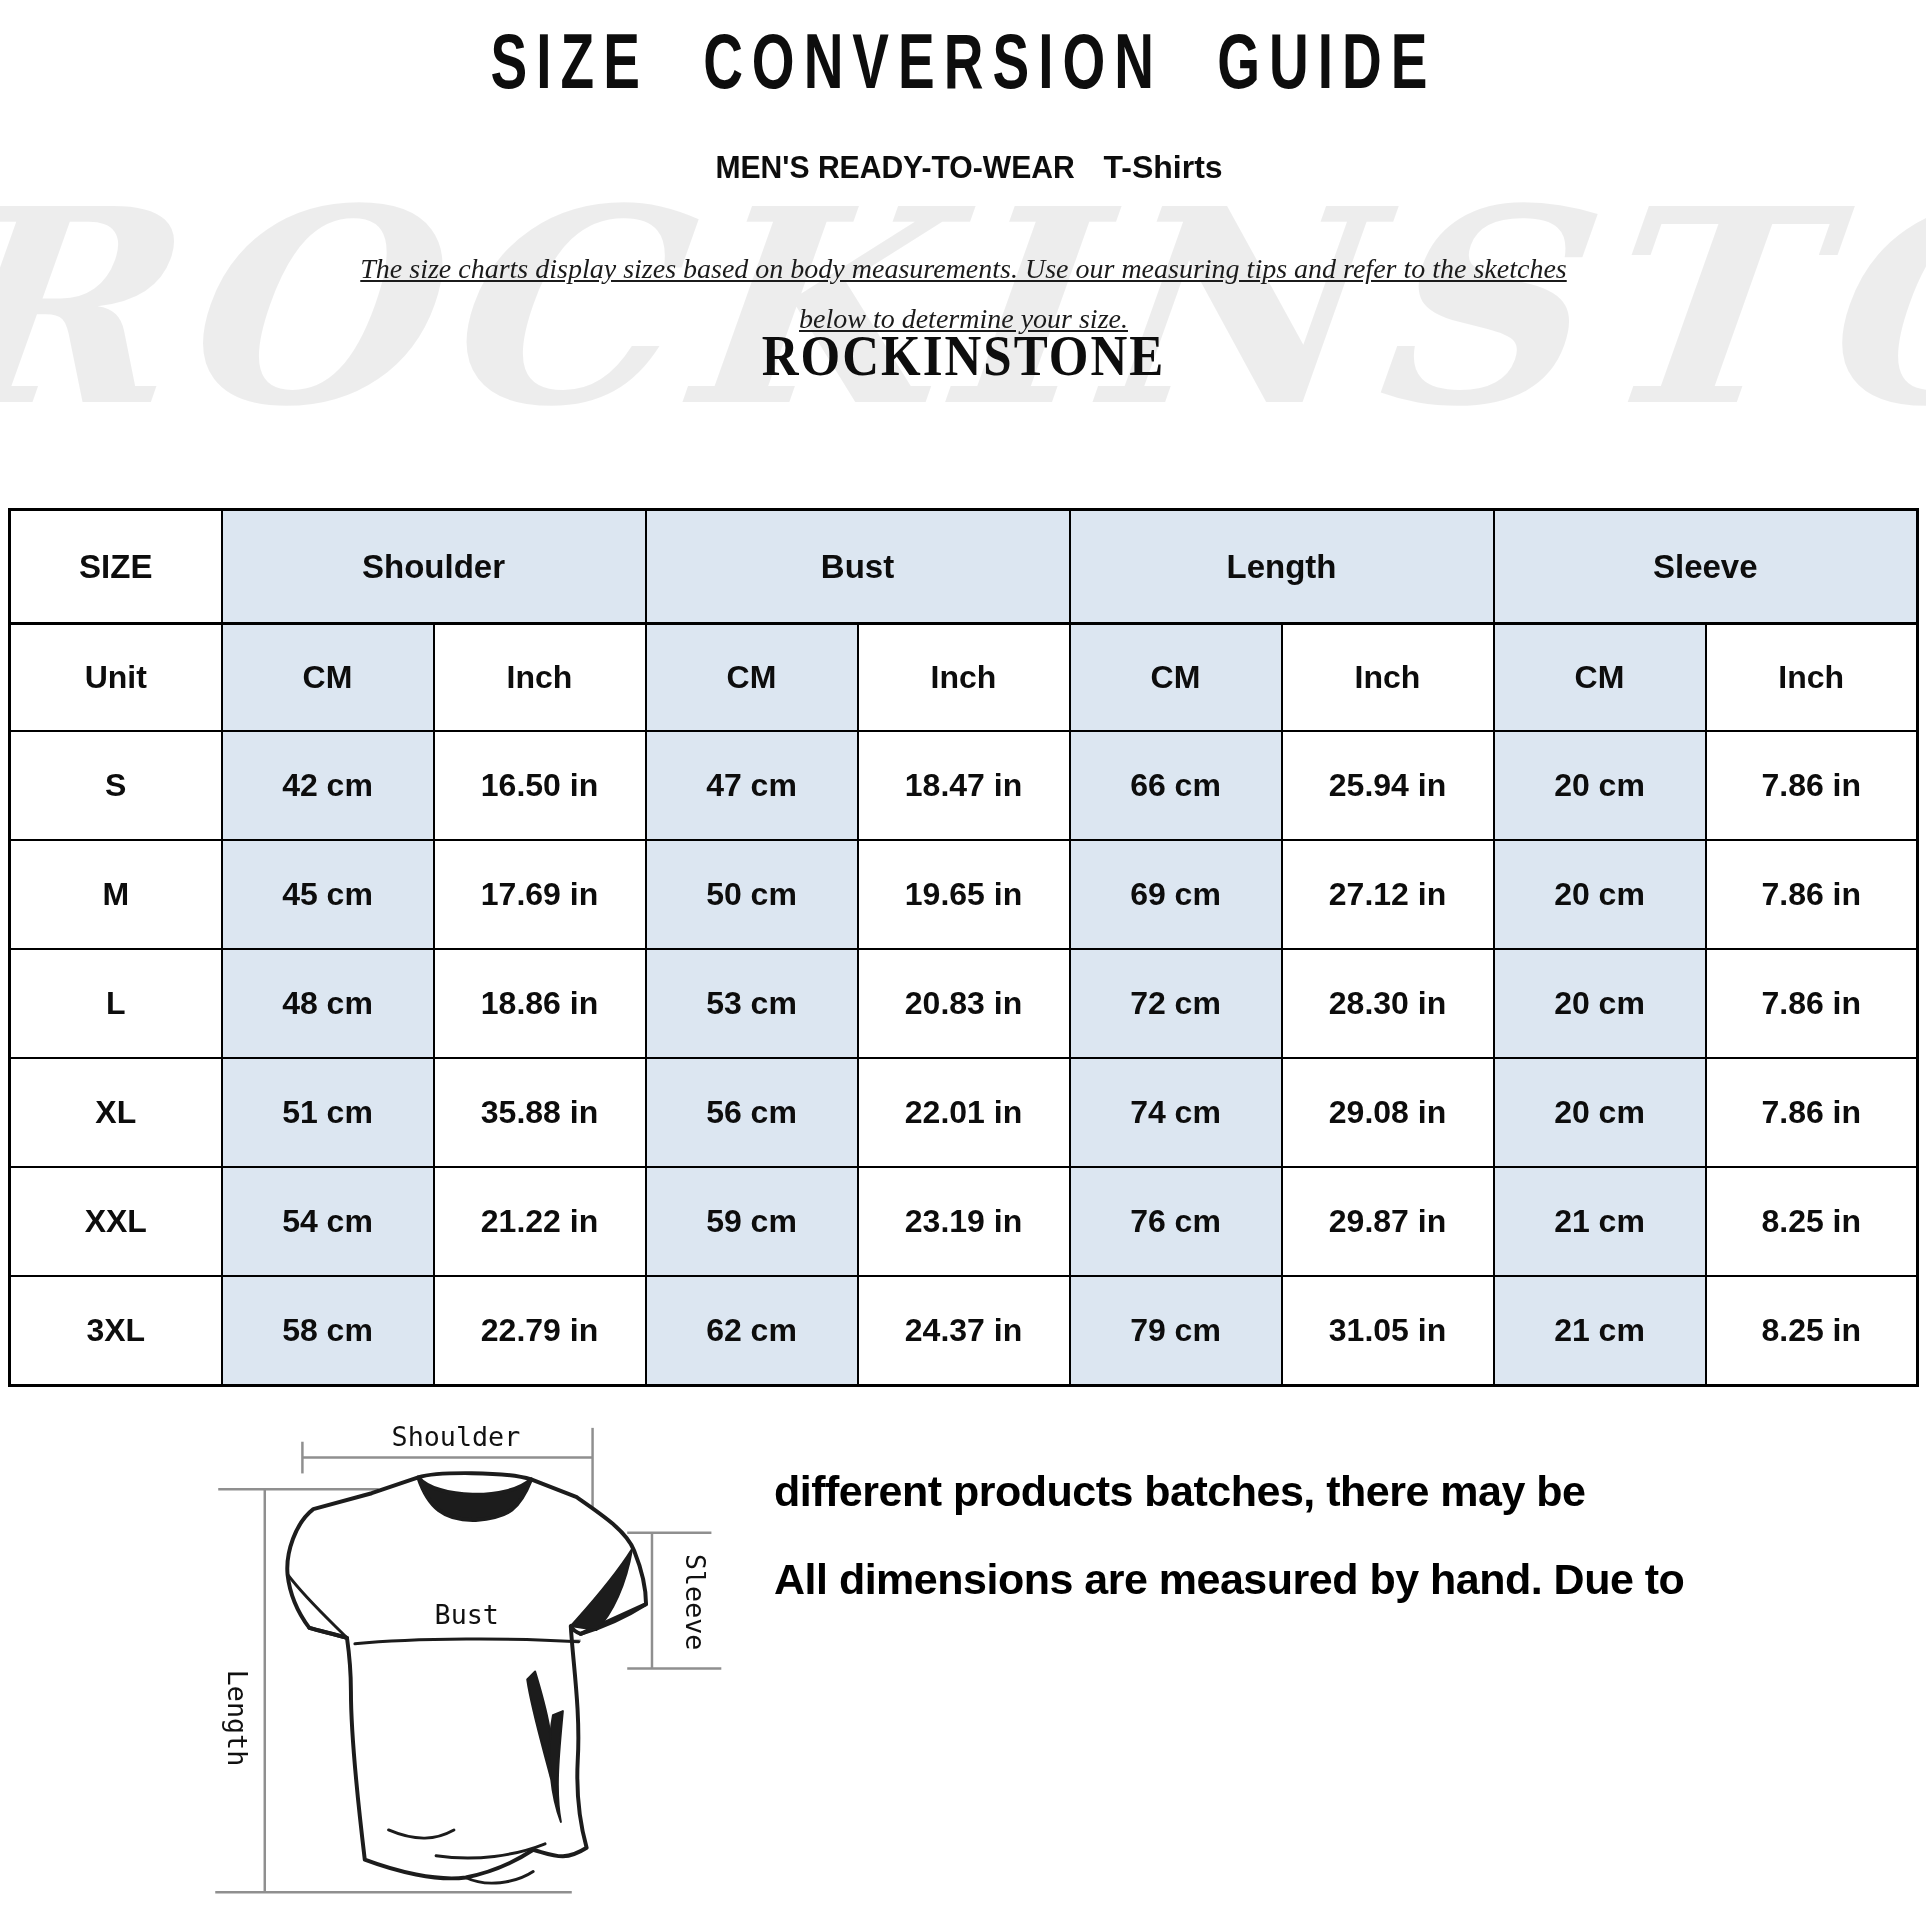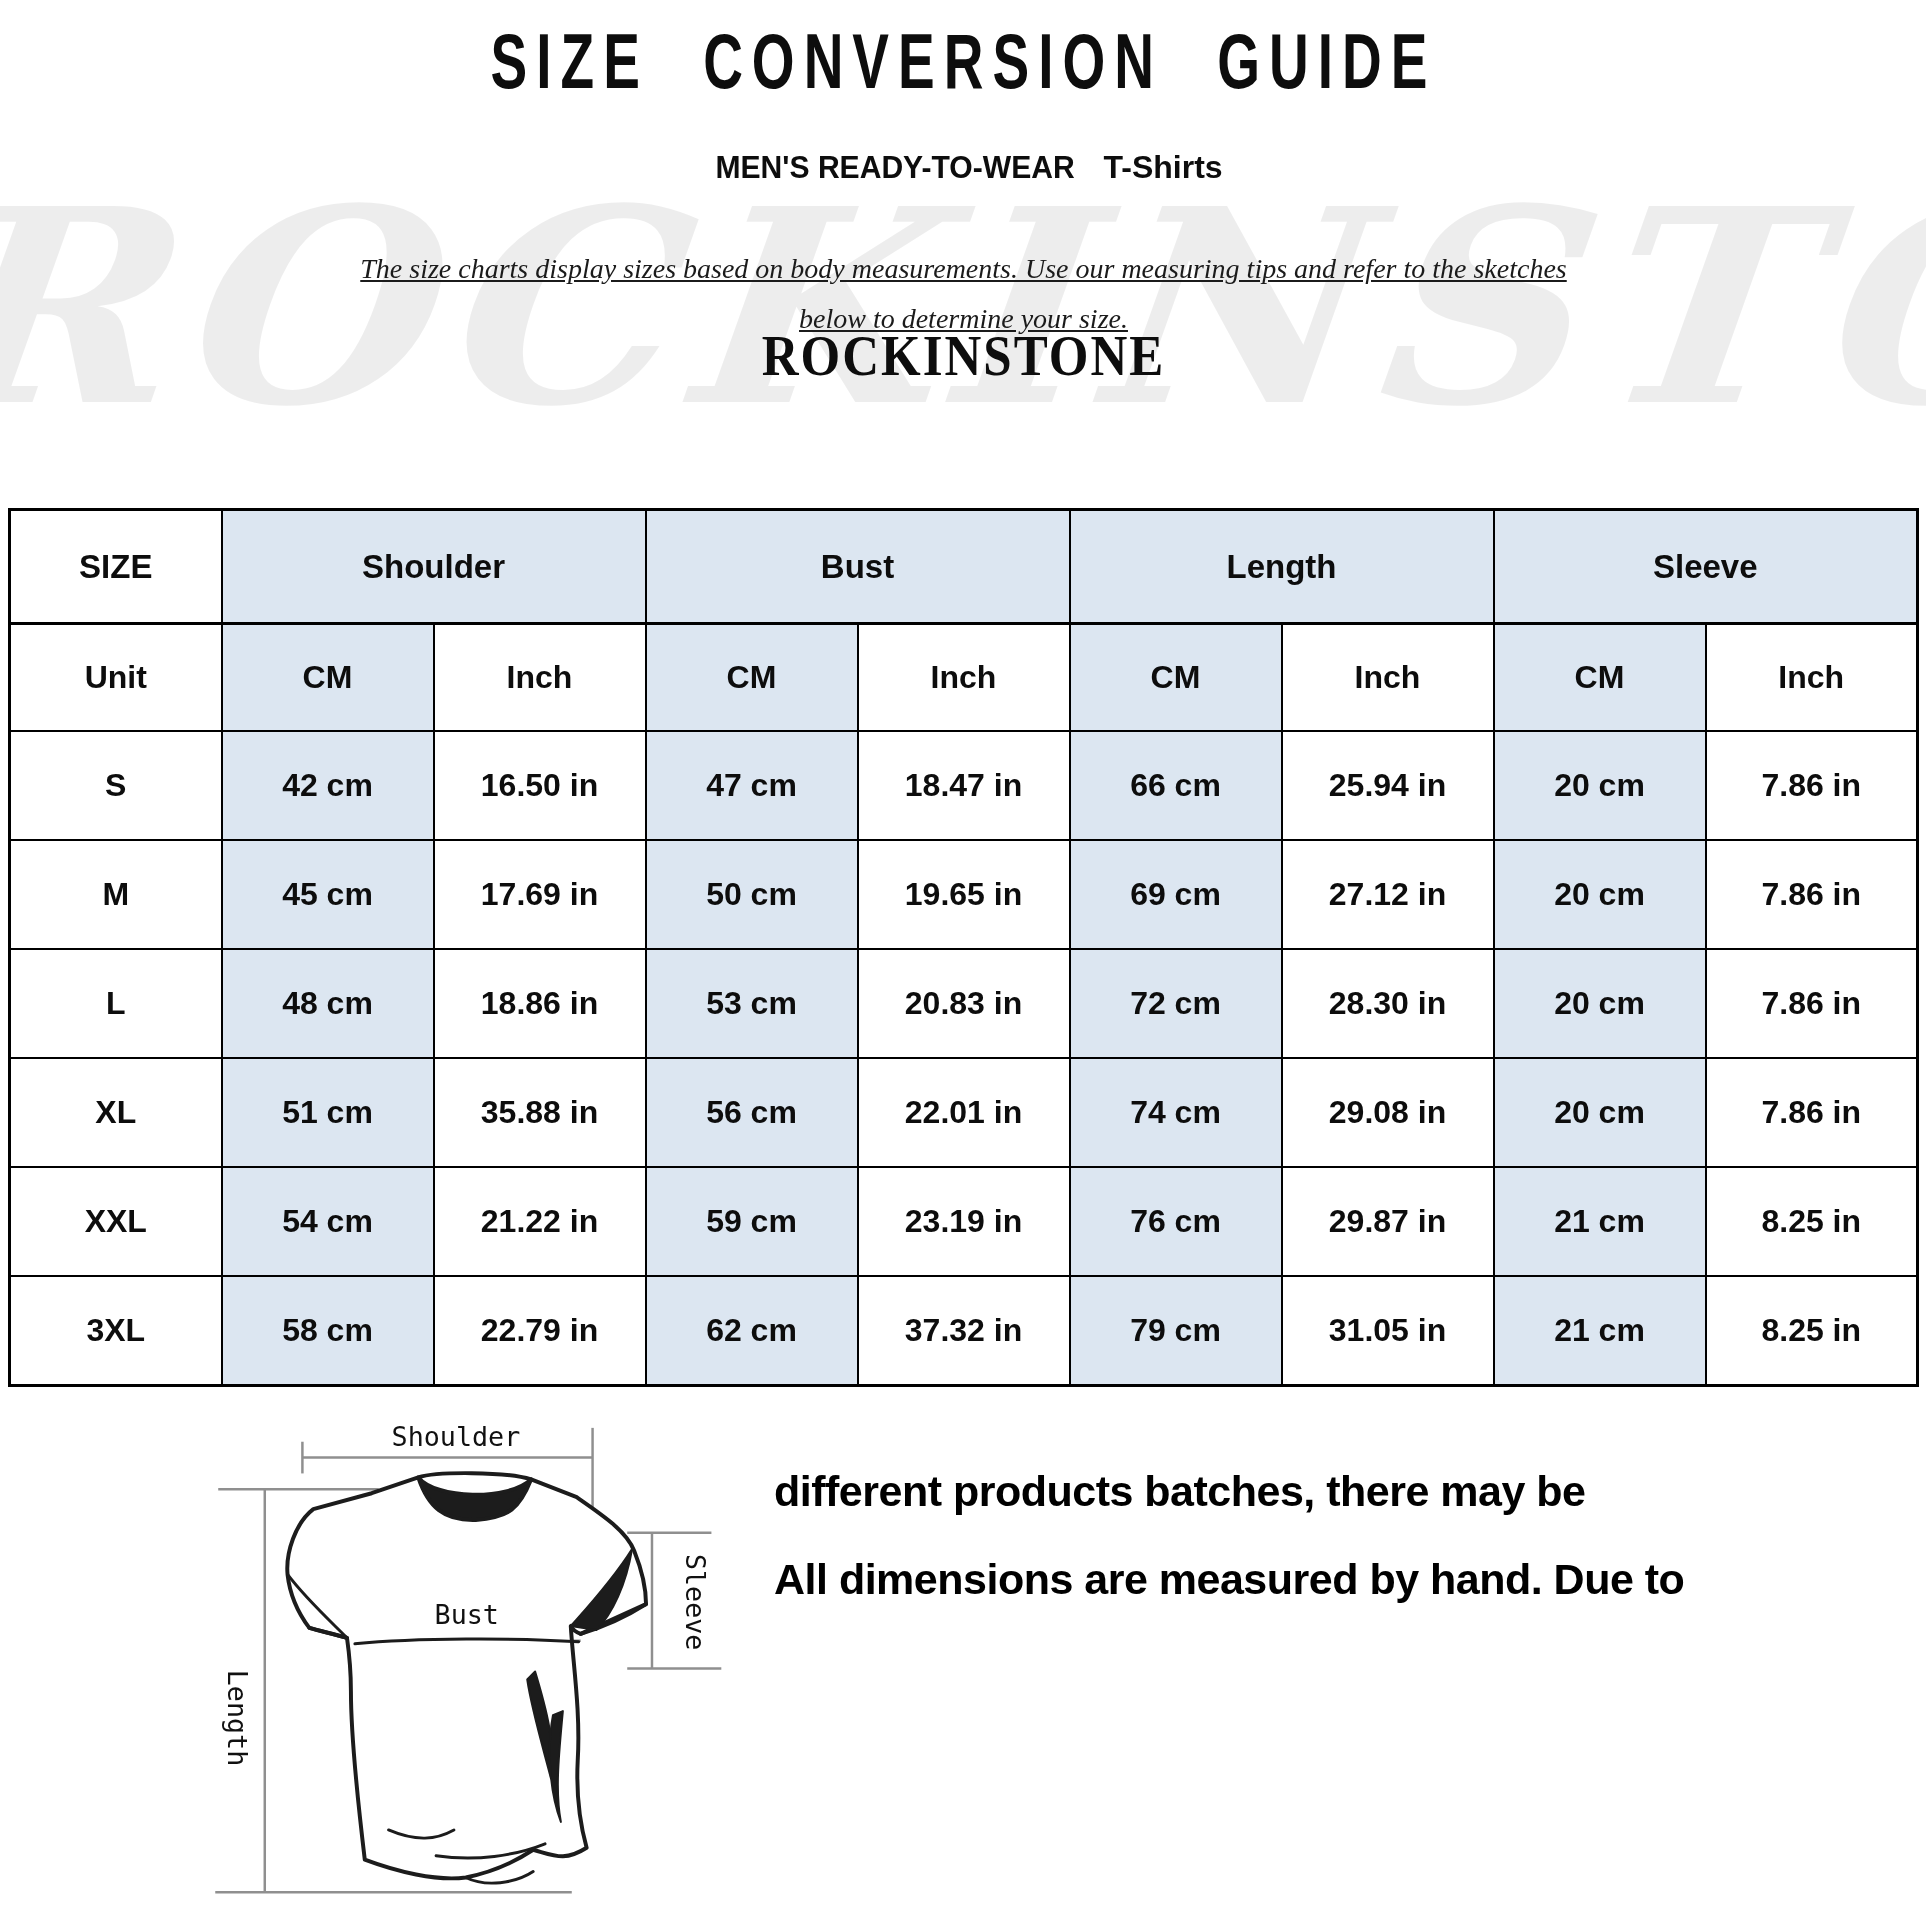--- a/index.html
+++ b/index.html
@@ -207,21 +207,21 @@
       <td>29.87 in</td>
       <td class="blue">21 cm</td>
       <td>8.25 in</td>
     </tr>
 
     <tr class="data-row">
       <td>3XL</td>
       <td class="blue">58 cm</td>
       <td>22.79 in</td>
       <td class="blue">62 cm</td>
-      <td>37.32 in</td>
+      <td>24.37 in</td>
       <td class="blue">79 cm</td>
       <td>31.05 in</td>
       <td class="blue">21 cm</td>
       <td>8.25 in</td>
     </tr>
   </tbody>
   </table>
 
   <svg class="diagram" viewBox="0 0 620 518" xmlns="http://www.w3.org/2000/svg">
     <g stroke="#8f8f8f" stroke-width="2.5" fill="none">

